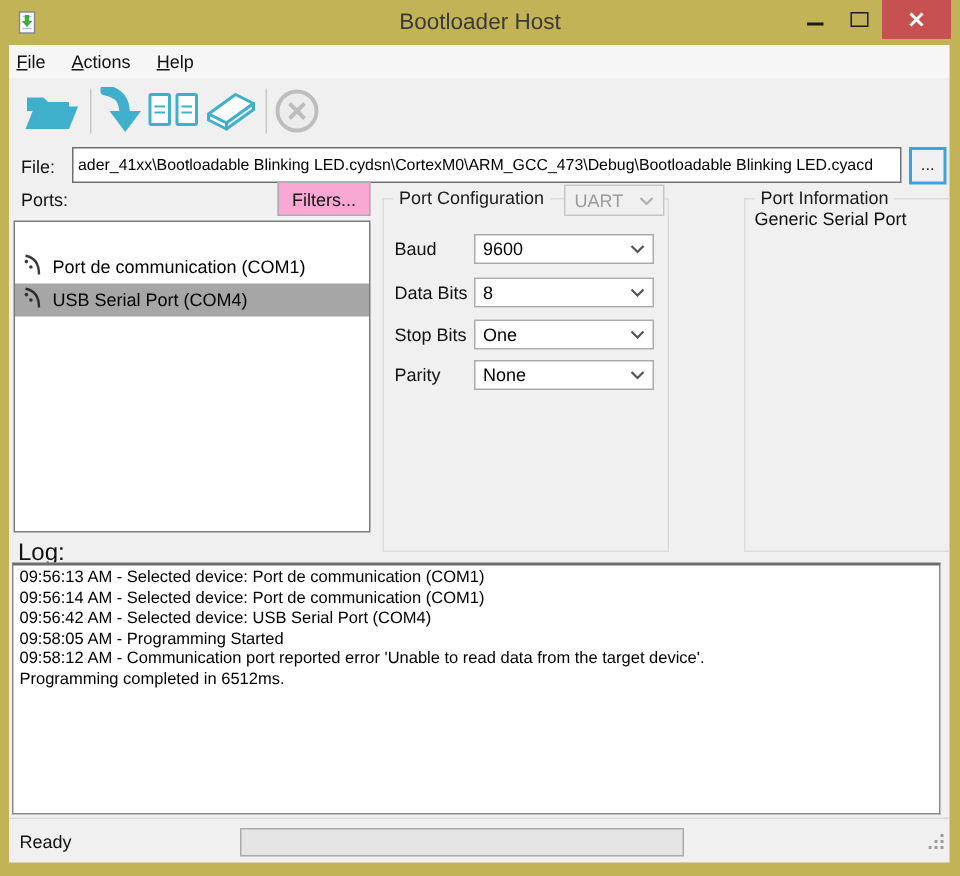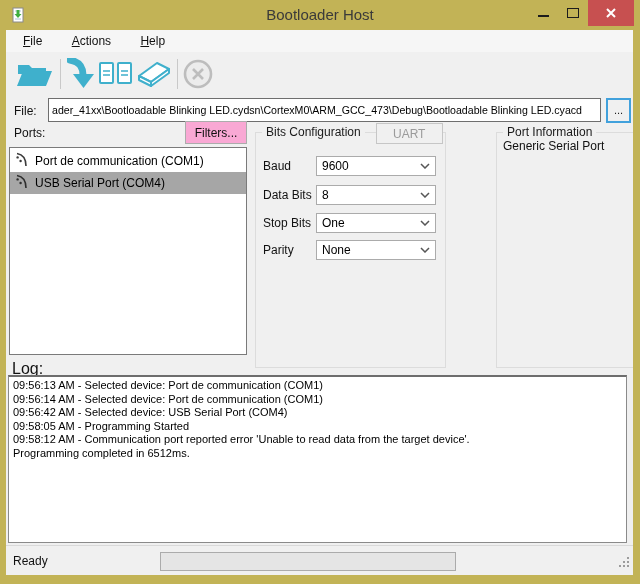--- a/index.html
+++ b/index.html
@@ -20,21 +20,21 @@
   .wbtn { display:flex; align-items:center; justify-content:center; cursor:default; }
   .wbtn.min, .wbtn.max { width:30px; }
   .wbtn.close { width:46px; background:#C75050; }
   .glyph-min { width:11px; height:2px; background:#1c1c1c; margin-top:5px; }
   .glyph-max { width:12px; height:10px; border:1.5px solid #1c1c1c; background:transparent; }
 
   
   .client { position:absolute; left:6px; top:30px; width:627px; height:545px; background:#F0F0F0; overflow:hidden; }
 
   .menubar { position:absolute; left:0; top:0; width:100%; height:22px; background:#F6F6F6; font-size:12px; }
-  .menu-item { display:inline-block; padding:4px 9px 0 17px; height:22px; color:#111; }
+  .menu-item { display:inline-block; padding:4px 9px 0 5px; height:22px; color:#111; }
   .menu-item::first-letter { text-decoration:underline; }
 
   .toolbar { position:absolute; left:0; top:22px; width:100%; height:44px; }
   .tbtn { position:absolute; top:3px; height:38px; display:flex; align-items:center; justify-content:center; }
   .tsep { position:absolute; top:7px; width:1px; height:30px; background:#C9C9C9; }
 
   .file-label { position:absolute; left:8px; top:74px; font-size:12px; color:#111; }
   .file-input { position:absolute; left:42px; top:68px; width:553px; height:24px;
                 border:1px solid #6e6e6e; background:#fff; padding:0 3px;
                 font-family:"Liberation Sans",sans-serif; font-size:10.6px; color:#000; }
@@ -42,33 +42,33 @@
                 border:2px solid #41A1DC; background:#F0F0F0; font-size:11px;
                 line-height:17px; text-align:center; color:#222; padding:0;
                 font-family:"Liberation Sans",sans-serif; }
 
   .ports-label { position:absolute; left:8px; top:96px; font-size:12px; color:#111; }
   .filters-btn { position:absolute; left:179px; top:91px; width:62px; height:23px;
                  background:#f9a8d4; border:1px solid #ACACAC; font-size:12px; color:#111;
                  font-family:"Liberation Sans",sans-serif; padding:0; }
 
   .ports-list { position:absolute; left:3px; top:117px; width:238px; height:208px;
-                background:#fff; border:1px solid #7a7a7a; padding-top:2px; }
+                background:#fff; border:1px solid #7a7a7a; padding-top:19px; }
   .port-row { height:22px; display:flex; align-items:center; font-size:12px; color:#000; }
   .port-row.selected { background:#A6A6A6; }
   .port-icon { margin:0 7px 0 5px; flex:0 0 auto; }
 
   .groupbox { position:absolute; border:1px solid #DCDCDC; }
   .group-pc { left:249px; top:102px; width:191px; height:236px; }
   .group-pi { left:446px; top:102px; width:179px; height:236px;margin-left:44px; }
   .group-title { position:absolute; top:-8px; left:6px; background:#F0F0F0; padding:0 4px;
                  font-size:12px; line-height:15px; color:#1a1a1a; white-space:nowrap; }
   .uart-combo { position:absolute; top:-10px; left:120px; width:67px; height:21px;
                 background:#F0F0F0; border:1px solid #C6C6C6; color:#9B9B9B; font-size:12px;
-                display:flex; align-items:center; justify-content:space-between; padding:0 16px; }
+                display:flex; align-items:center; justify-content:space-between; padding:0 6px; }
   .cfg-label { position:absolute; left:7px; font-size:12px; color:#111; line-height:20px; }
   .combo { position:absolute; left:60px; width:120px; height:20px; background:#fff;
            border:1px solid #ABABAB; font-size:12px; color:#000;
            display:flex; align-items:center; justify-content:space-between; padding:0 5px; }
   .pi-text { position:absolute; left:6px; top:6px; font-size:12px; color:#111; }
 
   .log-label { position:absolute; left:6px; top:330px; font-size:16px; color:#111; }
   .log-box { position:absolute; left:2px; top:345px; width:619px; height:168px; background:#fff;
              border:1px solid #8a8a8a; border-top:2px solid #6d6d6d; padding:2px 4px;
              font-size:11px; line-height:13.6px; color:#000; overflow:hidden; }
@@ -184,21 +184,21 @@
             <path d="M2 1.5 C 8 2.5 11 6.5 11 14" fill="none" stroke="#2e2e2e" stroke-width="1.6"></path>
             <circle cx="2.6" cy="5.4" r="1.2" fill="#2e2e2e"></circle>
             <circle cx="5.6" cy="9" r="1.2" fill="#2e2e2e"></circle>
           </svg>
         </span>
         <span>USB Serial Port (COM4)</span>
       </div>
     </div>
 
     <div class="groupbox group-pc">
-      <span class="group-title">Bits Configuration</span>
+      <span class="group-title">Port Configuration</span>
       <div class="uart-combo">
         <span>UART</span>
         <svg width="10" height="6" viewBox="0 0 10 6">
           <path d="M1 1 L5 5 L9 1" stroke="#b0b0b0" stroke-width="1.5" fill="none"></path>
         </svg>
       </div>
 
       <span class="cfg-label" style="top:23px;">Baud</span>
       <div class="combo" style="top:23px;">
         <span>9600</span>

